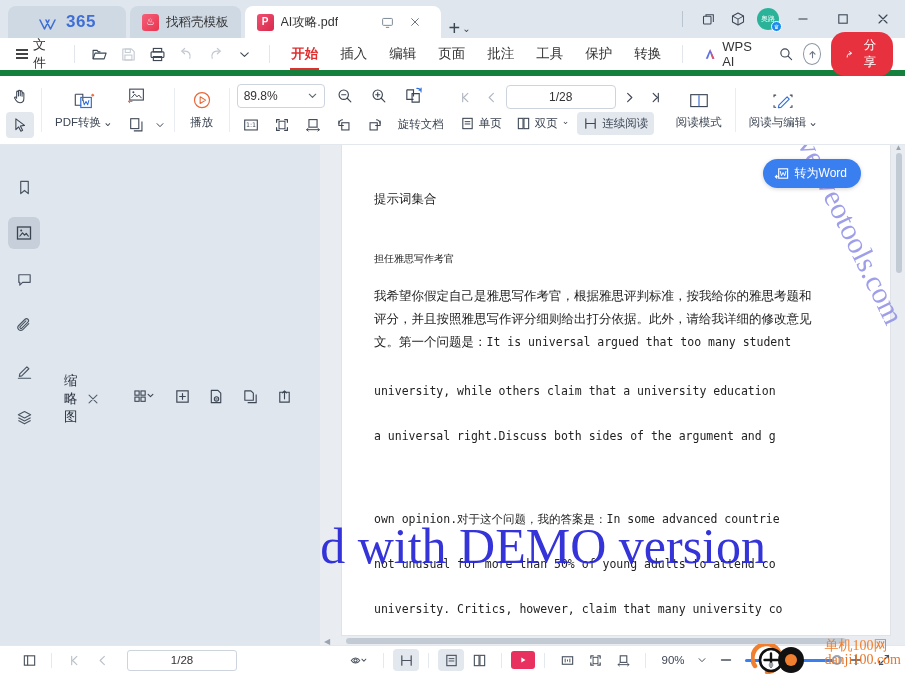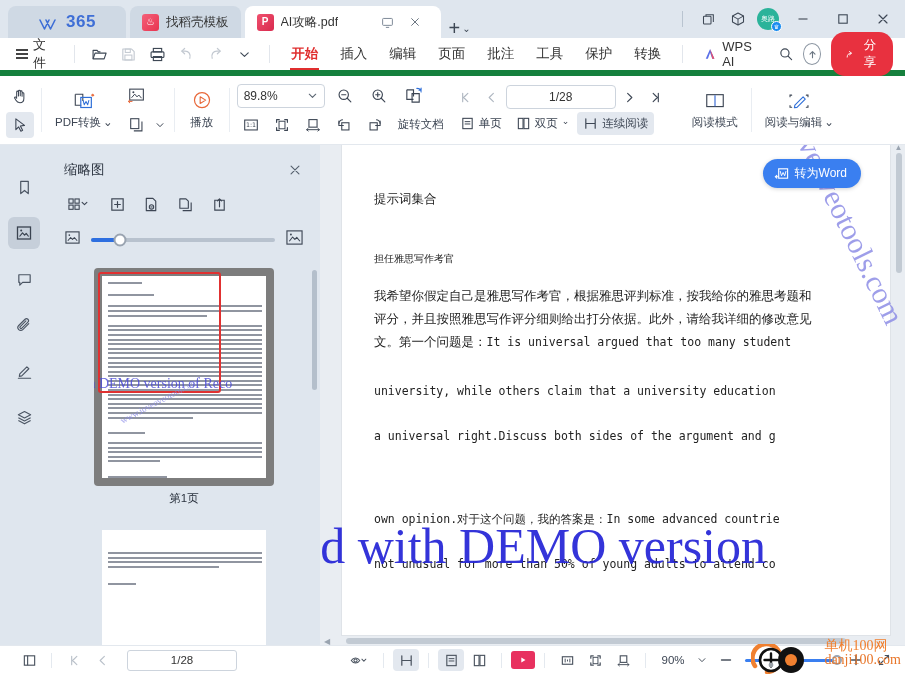--- a/index.html
+++ b/index.html
@@ -94,21 +94,21 @@
   .rail {
     position:absolute; left:0; top:145px; width:48px; bottom:29px;
     background:#dfe6ee; display:flex; flex-direction:column; align-items:center; padding-top:26px; gap:14px;
   }
   .railbtn { width:32px;height:32px;border-radius:6px;display:flex;align-items:center;justify-content:center;color:#4b5563;}
   .railbtn.on { background:#c6cfda; }
 
   
   .thumbpanel {
     position:absolute; left:48px; top:145px; width:272px; bottom:29px;
-    background:#dfe6ee; display:flex; flex-direction:column;
+    background:#dfe6ee; display:flex; flex-direction:row;
   }
   .tp-head { display:flex; align-items:center; padding:14px 14px 6px 16px; }
   .tp-title { font-size:13.5px; color:#2c3440; }
   .tp-close { margin-left:auto; color:#55606d; width:22px;height:22px;display:flex;align-items:center;justify-content:center;border-radius:4px;}
   .tp-tools { display:flex; align-items:center; gap:12px; padding:6px 16px 4px; color:#3d4654; }
   .tp-tools .ti { width:22px;height:22px;display:flex;align-items:center;justify-content:center;border-radius:4px;}
   .tp-slider { display:flex; align-items:center; gap:10px; padding:10px 16px 12px; }
   .sl-track { flex:1; height:4px; border-radius:2px; background:#b8c2ce; position:relative; }
   .sl-fill { position:absolute; left:0; top:0; height:4px; width:16%; background:#2e6fe0; border-radius:2px; }
   .sl-knob { position:absolute; left:16%; top:50%; transform:translate(-50%,-50%);
@@ -556,21 +556,21 @@
           <div class="inlinebtn on">
             <svg width="15" height="15" viewBox="0 0 16 16">
                 <path d="M3 3v10 M13 3v10 M3 8h10" stroke="#3d4654" stroke-width="1.25" stroke-linecap="round"></path>
               </svg>
             <span>连续阅读</span>
           </div>
         </div>
       </div>
     </div>
 
-    <div class="rgroup" style="margin-left:18px;">
+    <div class="rgroup" style="margin-left:2px;">
       <div class="bigbtn">
         <svg width="24" height="22" viewBox="0 0 26 24">
             <rect x="4" y="4" width="18" height="13" fill="none" stroke="#3d4654" stroke-width="1.25"></rect>
             <path d="M13 4.5 V16.5" stroke="#3f6fd6" stroke-width="1.3"></path>
           </svg>
         <span class="lb">阅读模式</span>
       </div>
     </div>
 
     <span class="rsep"></span>
@@ -784,20 +784,21 @@
         <div class="d-p">评分，并且按照雅思写作评分细则给出打分依据。此外，请给我详细的修改意见</div>
         <div class="d-p">
           <span>文。第一个问题是：</span><span class="d-mono">It is universal argued that too many student</span>
         </div>
         <div class="mono-block">
           <div>university, while others claim that a university education</div>
           <div>a universal right.Discuss both sides of the argument and g</div>
           <div style="height:8px"></div>
           <div>own opinion.对于这个问题，我的答案是：In some advanced countrie</div>
           <div>not unusual for more than 50% of young adults to attend co</div>
+          <div>university. Critics, however, claim that many university co</div>
           
           
           
           
           
           
           
           
           
           

